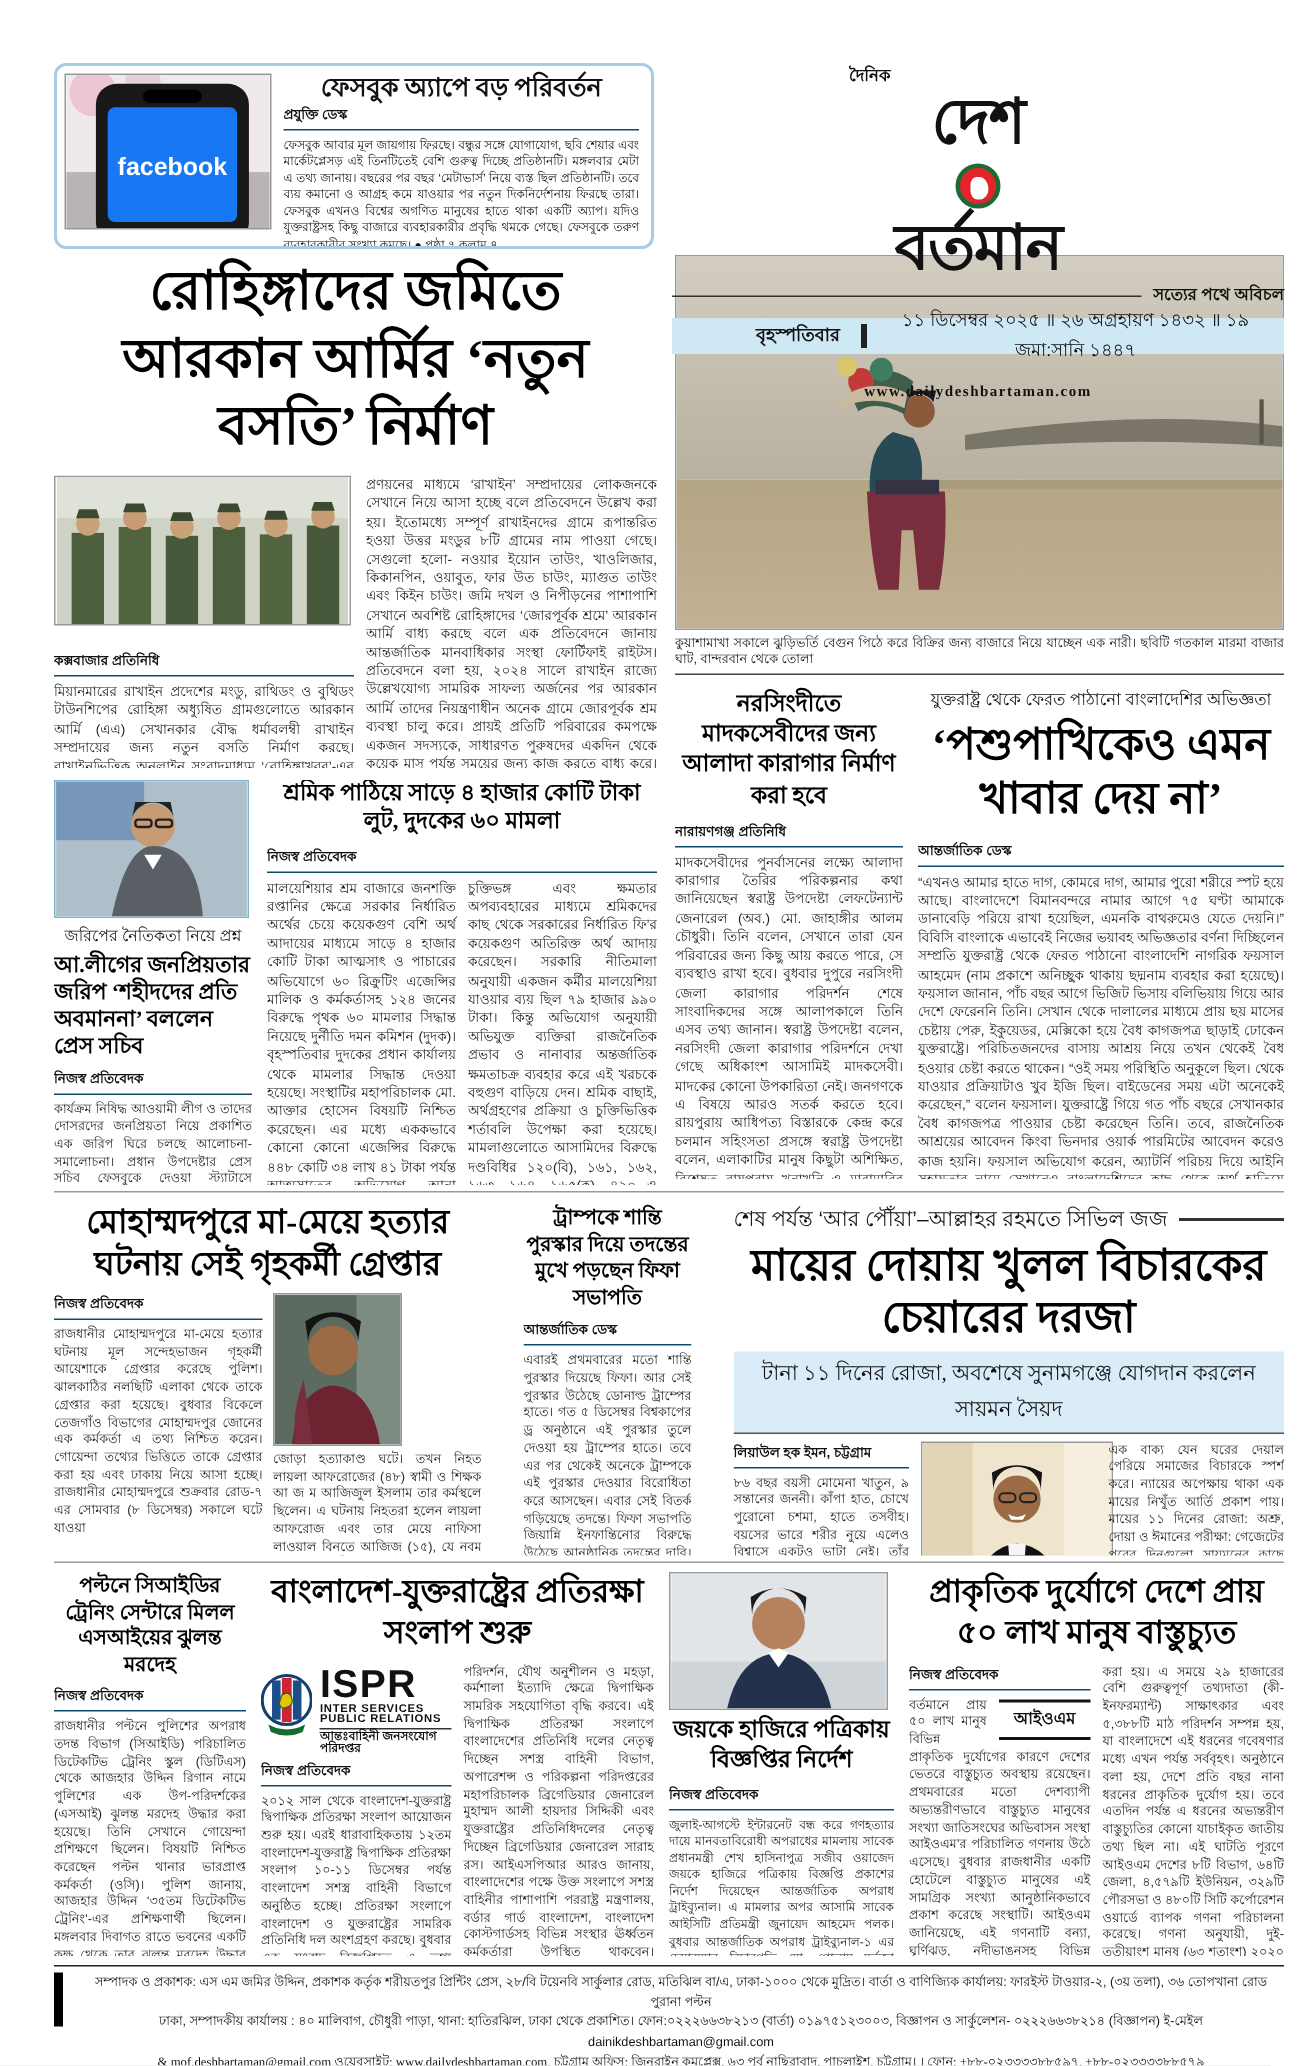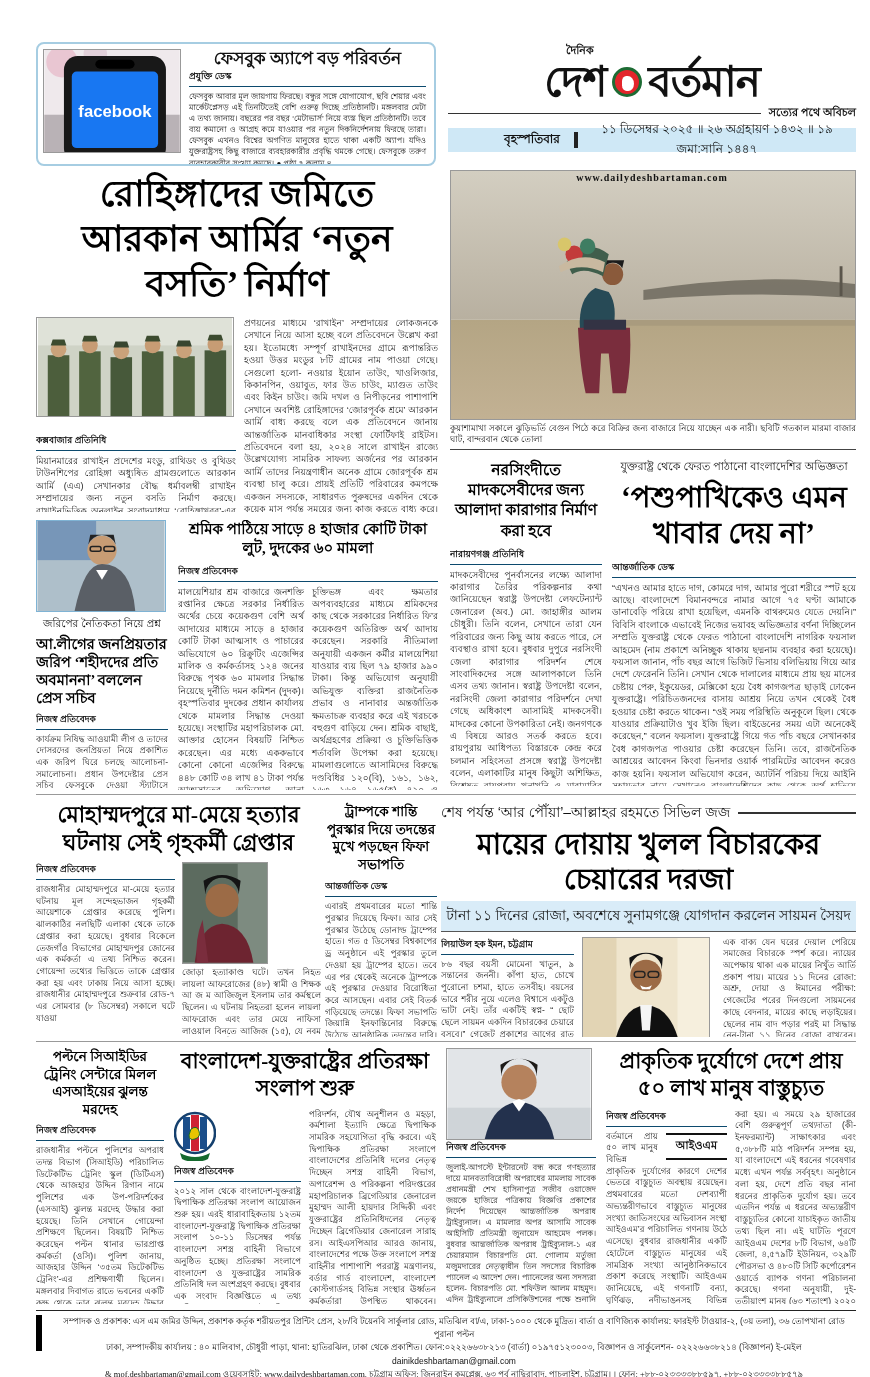--- a/index.html
+++ b/index.html
@@ -12,21 +12,21 @@
   .serif { font-family: "Liberation Serif", serif; }
 
   
   .top-band { display:flex; gap:12px; height:124px; }
   .fb-box { width:400px; border:2px solid #a6cde2; border-radius:8px; padding:5px 8px 4px 5px; display:flex; gap:8px; overflow:hidden; }
   .fb-art { flex:1; min-width:0; }
   .fb-headline { font-size:17px; font-weight:bold; text-align:center; line-height:1.15; font-family:"Liberation Serif",serif; }
   .fb-body { font-size:8px; line-height:1.4; text-align:justify; margin-top:2px; }
   .mast { flex:1; text-align:center; position:relative; }
   .mast-daily { font-size:11px; font-weight:bold; text-align:left; padding-left:118px; }
-  .mast-title { font-size:42px; font-weight:bold; line-height:1.0; letter-spacing:-1px; display:flex; align-items:center; justify-content:center; gap:6px; font-family:"Liberation Serif",serif; }
+  .mast-title { font-size:42px; font-weight:bold; line-height:1.0; letter-spacing:-1px; display:flex; align-items:center; justify-content:center; gap:6px; font-family:"Liberation Serif",serif;flex-direction:column; }
   .flag-dot { width:30px; height:30px; border-radius:50%; background:#e3252b; border:3px solid #1d6b33; position:relative; flex:0 0 auto; }
   .flag-dot::after { content:""; position:absolute; left:7px; top:6px; width:12px; height:15px; background:#fff; border-radius:40% 60% 55% 45%; }
   .mast-tagline-row { display:flex; align-items:center; gap:8px; margin-top:1px; }
   .mast-tagline-row .rule { flex:1; border-top:1px solid #333; }
   .mast-tagline { font-size:11px; font-weight:bold; }
   .date-bar { background:#cfe8f6; display:flex; align-items:center; margin-top:5px; height:24px; font-size:12px; }
   .date-day { font-weight:bold; padding:0 14px 0 56px; }
   .date-sep { width:4px; height:16px; background:#222; }
   .date-line { flex:1; text-align:center; }
   .website { font-size:10px; font-weight:bold; font-family:Liberation Serif, serif; margin-top:20px; letter-spacing:1px; }
@@ -56,21 +56,21 @@
   .twocol { display:flex; gap:8px; }
   .twocol > div { flex:1; min-width:0; }
   .subrowB { display:flex; gap:10px; margin-top:6px; height:330px; overflow:hidden; }
   .narsingdi { width:152px; flex:0 0 auto; overflow:hidden; }
   .narsingdi-headline { font-size:15.5px; text-align:center; line-height:1.3; margin:4px 0 6px; }
   .deportee { flex:1; overflow:hidden; }
   .deportee-kicker { font-size:11px; text-align:center; margin-top:2px; }
   .deportee-headline { font-size:29px; text-align:center; line-height:1.25; margin:2px 0 8px; }
 
   
-  .rowB { display:flex; gap:4px; height:243px; border-top:1px solid #999; margin-top:4px; padding-top:6px; }
+  .rowB { display:flex; gap:28px; height:243px; border-top:1px solid #999; margin-top:4px; padding-top:6px; }
   .mohammadpur { width:285px; flex:0 0 auto; overflow:hidden; }
   .moh-headline { font-size:22px; text-align:center; line-height:1.25; margin-bottom:6px; }
   .moh-cols { display:flex; gap:7px; }
   .moh-cols > div { flex:1; min-width:0; }
   .fifa { width:112px; flex:0 0 auto; overflow:hidden; }
   .fifa-headline { font-size:13.5px; text-align:center; line-height:1.3; margin:2px 0 6px; }
   .judge { flex:1; overflow:hidden; }
   .judge-kicker-row { display:flex; align-items:center; gap:8px; font-size:14px; }
   .judge-kicker-row .rule { flex:1; border-top:2px solid #333; }
   .judge-headline { font-size:29px; text-align:center; line-height:1.2; margin:2px 0 4px; }
@@ -352,39 +352,46 @@
         <div>
           <div class="ispr-logo-block">
             <svg width="42" height="52" viewBox="0 0 42 52">
               <circle cx="21" cy="24" r="20" fill="#fff" stroke="#15406e" stroke-width="2.5"></circle>
               <rect x="9" y="8" width="7" height="32" fill="#1b4e8a"></rect>
               <rect x="17" y="6" width="8" height="36" fill="#cf2233"></rect>
               <rect x="26" y="8" width="7" height="32" fill="#1b4e8a"></rect>
               <path d="M17 20 q6 -4 8 2 q2 6 -4 8 q-6 2 -6 -4 z" fill="#e8c400" stroke="#156a2e" stroke-width="1"></path>
               <path d="M6 44 q15 8 30 0 l-2 6 q-13 6 -26 0 z" fill="#156a2e"></path>
             </svg>
+            <div class="ispr-wordmark">
+              <div class="ispr-main">ISPR</div>
+              <div class="ispr-sub">INTER SERVICES</div>
+              <div class="ispr-sub">PUBLIC RELATIONS</div>
+              <div class="ispr-bn">আন্তঃবাহিনী জনসংযোগ পরিদপ্তর</div>
+            </div>
           </div>
           <div class="byline">নিজস্ব প্রতিবেদক</div>
           <div class="body-txt" style="font-size:8.5px;">২০১২ সাল থেকে বাংলাদেশ-যুক্তরাষ্ট্র দ্বিপাক্ষিক প্রতিরক্ষা সংলাপ আয়োজন শুরু হয়। এরই ধারাবাহিকতায় ১২তম বাংলাদেশ-যুক্তরাষ্ট্র দ্বিপাক্ষিক প্রতিরক্ষা সংলাপ ১০-১১ ডিসেম্বর পর্যন্ত বাংলাদেশ সশস্ত্র বাহিনী বিভাগে অনুষ্ঠিত হচ্ছে। প্রতিরক্ষা সংলাপে বাংলাদেশ ও যুক্তরাষ্ট্রের সামরিক প্রতিনিধি দল অংশগ্রহণ করছে। বুধবার এক সংবাদ বিজ্ঞপ্তিতে এ তথ্য জানিয়েছে আইএসপিআর। আইএসপিআর জানায়, প্রতিরক্ষা সংলাপ দুই দেশের পারস্পরিক সামরিক সহযোগিতার জন্য</div>
         </div>
         <div>
           <div class="body-txt" style="font-size:8.5px;">পরিদর্শন, যৌথ অনুশীলন ও মহড়া, কর্মশালা ইত্যাদি ক্ষেত্রে দ্বিপাক্ষিক সামরিক সহযোগিতা বৃদ্ধি করবে। এই দ্বিপাক্ষিক প্রতিরক্ষা সংলাপে বাংলাদেশের প্রতিনিধি দলের নেতৃত্ব দিচ্ছেন সশস্ত্র বাহিনী বিভাগ, অপারেশন্স ও পরিকল্পনা পরিদপ্তরের মহাপরিচালক ব্রিগেডিয়ার জেনারেল মুহাম্মদ আলী হায়দার সিদ্দিকী এবং যুক্তরাষ্ট্রের প্রতিনিধিদলের নেতৃত্ব দিচ্ছেন ব্রিগেডিয়ার জেনারেল সারাহ রস। আইএসপিআর আরও জানায়, বাংলাদেশের পক্ষে উক্ত সংলাপে সশস্ত্র বাহিনীর পাশাপাশি পররাষ্ট্র মন্ত্রণালয়, বর্ডার গার্ড বাংলাদেশ, বাংলাদেশ কোস্টগার্ডসহ বিভিন্ন সংস্থার ঊর্ধ্বতন কর্মকর্তারা উপস্থিত থাকবেন। দ্বিপাক্ষিক প্রতিরক্ষা সংলাপের মধ্য দিয়ে উভয় দেশের সামরিক সহযোগিতার ক্ষেত্রে উন্নতি সাধন এবং পারস্পরিক বন্ধুত্ব আরও সুদৃঢ় হবে।</div>
         </div>
       </div>
     </div>
 
     <div class="joy">
       <svg class="photo-frame" width="146" height="92" viewBox="0 0 146 92">
         <rect width="146" height="92" fill="#e2e5e8"></rect>
         <rect x="0" y="60" width="146" height="32" fill="#cfd4d8"></rect>
         <circle cx="73" cy="34" r="18" fill="#b5825d"></circle>
         <path d="M55 28 a18 18 0 0 1 36 0 l1 -12 q-19 -12 -38 0 z" fill="#1d1a18"></path>
         <path d="M38 92 q8 -36 35 -38 q28 2 36 38 z" fill="#23314d"></path>
         <path d="M66 54 l7 10 l7 -10 l-7 -3 z" fill="#fff"></path>
       </svg>
+      <h3 class="joy-headline">জয়কে হাজিরে পত্রিকায় বিজ্ঞপ্তির নির্দেশ</h3>
       <div class="byline">নিজস্ব প্রতিবেদক</div>
       <div class="body-txt" style="font-size:8px;">জুলাই-আগস্টে ইন্টারনেট বন্ধ করে গণহত্যার দায়ে মানবতাবিরোধী অপরাধের মামলায় সাবেক প্রধানমন্ত্রী শেখ হাসিনাপুত্র সজীব ওয়াজেদ জয়কে হাজিরে পত্রিকায় বিজ্ঞপ্তি প্রকাশের নির্দেশ দিয়েছেন আন্তর্জাতিক অপরাধ ট্রাইব্যুনাল। এ মামলার অপর আসামি সাবেক আইসিটি প্রতিমন্ত্রী জুনায়েদ আহমেদ পলক। বুধবার আন্তর্জাতিক অপরাধ ট্রাইব্যুনাল-১ এর চেয়ারম্যান বিচারপতি মো. গোলাম মর্তুজা মজুমদারের নেতৃত্বাধীন তিন সদস্যের বিচারিক প্যানেল এ আদেশ দেন। প্যানেলের অন্য সদস্যরা হলেন- বিচারপতি মো. শফিউল আলম মাহমুদ। এদিন ট্রাইব্যুনালে প্রসিকিউশনের পক্ষে শুনানি করেন ● পৃষ্ঠা ৭ কলাম ৫</div>
     </div>
 
     <div class="disaster">
       <h2 class="disaster-headline">প্রাকৃতিক দুর্যোগে দেশে প্রায় ৫০ লাখ মানুষ বাস্তুচ্যুত</h2>
       <div class="disaster-cols">
         <div>
           <div class="byline">নিজস্ব প্রতিবেদক</div>
           <div class="iom-box">আইওএম</div>

